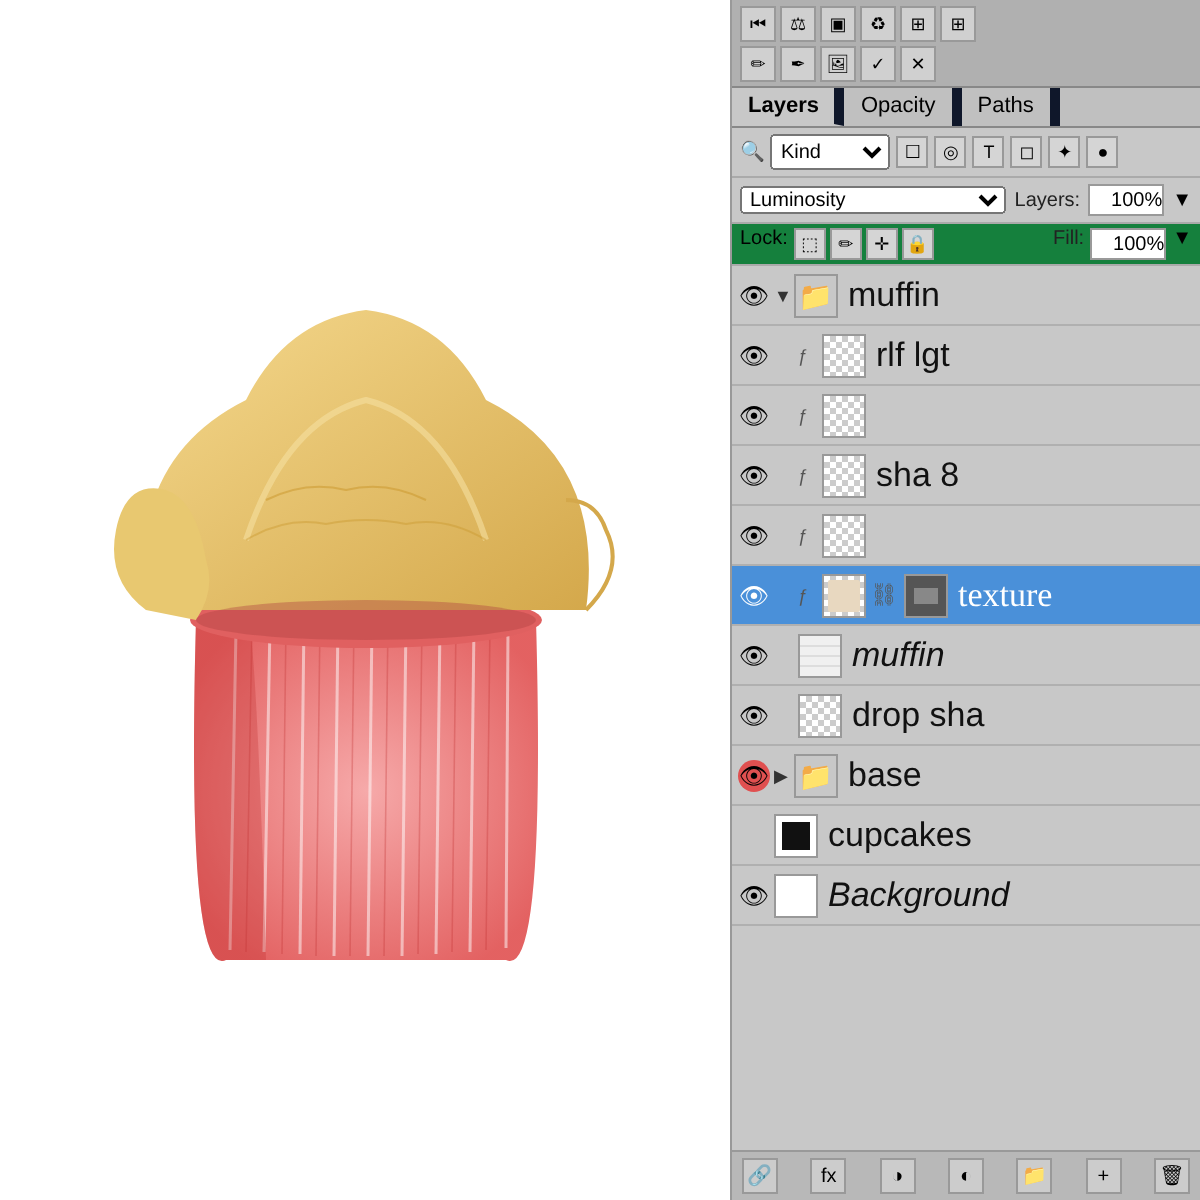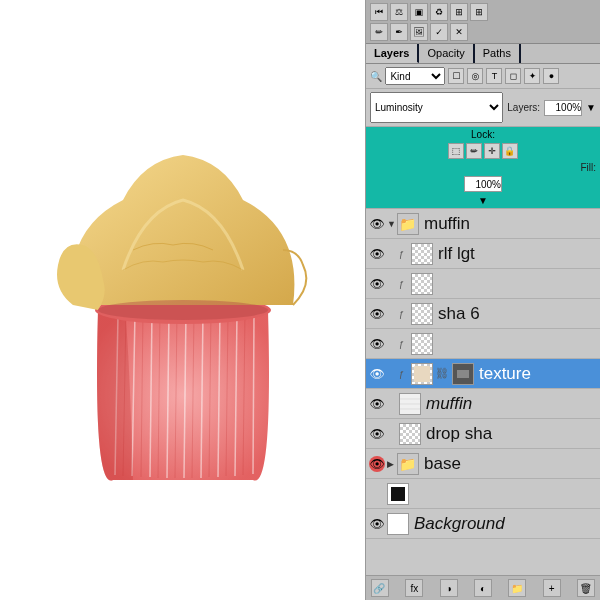--- a/index.html
+++ b/index.html
@@ -63,21 +63,21 @@
     
     .tabs-row {
       display: flex;
       background: #c0c0c0;
       border-bottom: 1px solid #888;
     }
     .tab {
       padding: 3px 8px;
       font-size: 11px;
       cursor: pointer;
-      border-right: 2px solid #0f172a;
+      border-right: 5px solid #0f172a;
       background: #c0c0c0;
     }
     .tab.active {
       background: #c8c8c8;
       border-bottom: 1px solid #c8c8c8;
       font-weight: bold;
     }
 
     
     .filter-row {
@@ -109,43 +109,41 @@
     .blend-row {
       display: flex;
       align-items: center;
       padding: 3px 4px;
       gap: 4px;
       background: #c8c8c8;
       border-bottom: 1px solid #aaa;
     }
     .blend-row select {
       font-size: 10px;
-      height: 31px;
+      height: 14px;
       flex: 1;
     }
     .opacity-label { font-size: 10px; color: #222; }
     .opacity-input {
       width: 38px;
       height: 16px;
       font-size: 10px;
       text-align: right;
       border: 1px solid #999;
       background: #fff;
     }
 
     
     .lock-row {
       display: flex;
-      align-items: center;
       padding: 2px 4px;
       gap: 3px;
-      background: #14b8a6;
+      background: #15803d;
       border-bottom: 1px solid #aaa;
       font-size: 10px;
-      flex-direction: column;
     }
     .lock-row .lock-icons {
       display: flex;
       gap: 2px;
       flex: 1;
     }
     .lock-icon-box {
       width: 16px;
       height: 16px;
       background: #d5d5d5;
@@ -432,21 +430,21 @@
         <div class="eye-icon">👁</div>
         <div style="width: 10px; flex-shrink: 0;"></div>
         <div style="font-size: 9px; color: rgb(85, 85, 85); flex-shrink: 0; width: 10px;">ƒ</div>
         <div class="layer-thumb checkered"></div>
       </div>
       <div class="layer-item">
         <div class="eye-icon">👁</div>
         <div style="width: 10px; flex-shrink: 0;"></div>
         <div style="font-size: 9px; color: rgb(85, 85, 85); flex-shrink: 0; width: 10px;">ƒ</div>
         <div class="layer-thumb checkered"></div>
-        <div class="layer-name">sha 6</div>
+        <div class="layer-name">sha 8</div>
       </div>
       <div class="layer-item">
         <div class="eye-icon">👁</div>
         <div style="width: 10px; flex-shrink: 0;"></div>
         <div style="font-size: 9px; color: rgb(85, 85, 85); flex-shrink: 0; width: 10px;">ƒ</div>
         <div class="layer-thumb checkered"></div>
       </div>
       <div class="layer-item selected">
         <div class="eye-icon">👁</div>
         <div style="width: 10px; flex-shrink: 0;"></div>
@@ -456,21 +454,21 @@
             <rect x="2" y="2" width="16" height="16" fill="#e8d8c0" rx="1"></rect>
           </svg>
         </div>
         <div style="font-size: 11px; color: rgb(85, 85, 85); flex-shrink: 0;">⛓</div>
         <div class="layer-thumb2">
           <svg width="20" height="20">
             <rect width="20" height="20" fill="#555"></rect>
             <rect x="4" y="6" width="12" height="8" fill="#888"></rect>
           </svg>
         </div>
-        <div class="layer-name" style="color: rgb(255, 255, 255);">texture</div>
+        <div class="layer-name" style="color: rgb(255, 255, 255); font-family: Liberation Serif, serif;">texture</div>
       </div>
       <div class="layer-item">
         <div class="eye-icon">👁</div>
         <div style="width: 10px; flex-shrink: 0;"></div>
         <div class="layer-thumb">
           <svg width="20" height="20">
             <rect width="20" height="20" fill="#f0f0f0"></rect>
             <line x1="0" y1="5" x2="20" y2="5" stroke="#ddd" stroke-width="1"></line>
             <line x1="0" y1="10" x2="20" y2="10" stroke="#ddd" stroke-width="1"></line>
             <line x1="0" y1="15" x2="20" y2="15" stroke="#ddd" stroke-width="1"></line>
@@ -492,20 +490,21 @@
         </div>
         <div class="layer-name">base</div>
       </div>
       <div class="layer-item">
         <div class="eye-icon"></div>
         <div class="layer-thumb" style="background: rgb(255, 255, 255);">
           <svg width="20" height="20">
             <rect x="3" y="3" width="14" height="14" fill="#111"></rect>
           </svg>
         </div>
+        <div class="layer-name">cupcakes</div>
       </div>
       <div class="layer-item">
         <div class="eye-icon">👁</div>
         <div class="layer-thumb" style="background: rgb(255, 255, 255);"></div>
         <div class="layer-name italic">Background</div>
       </div>
     </div>
 
   <div class="bottom-toolbar">
     <div class="bottom-icon">🔗</div>

